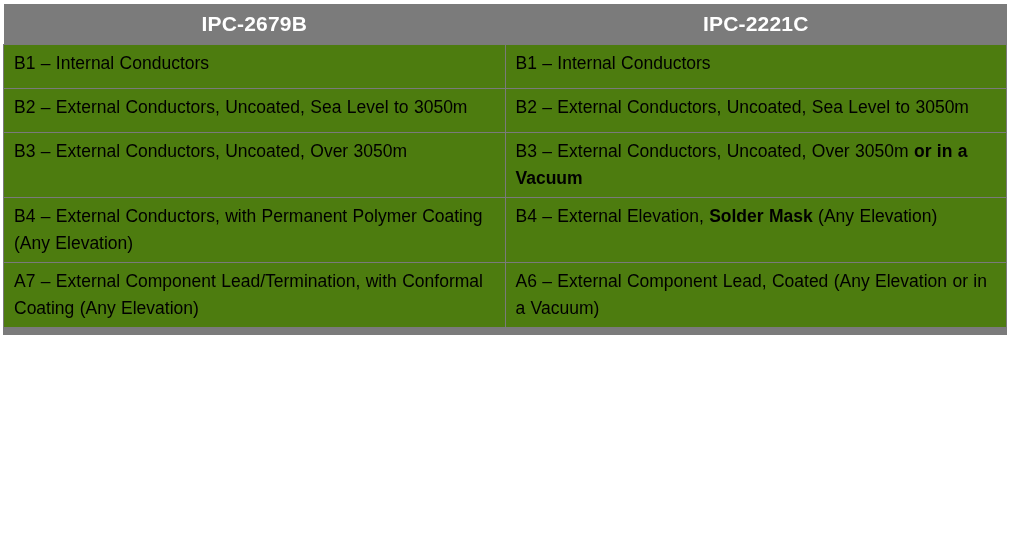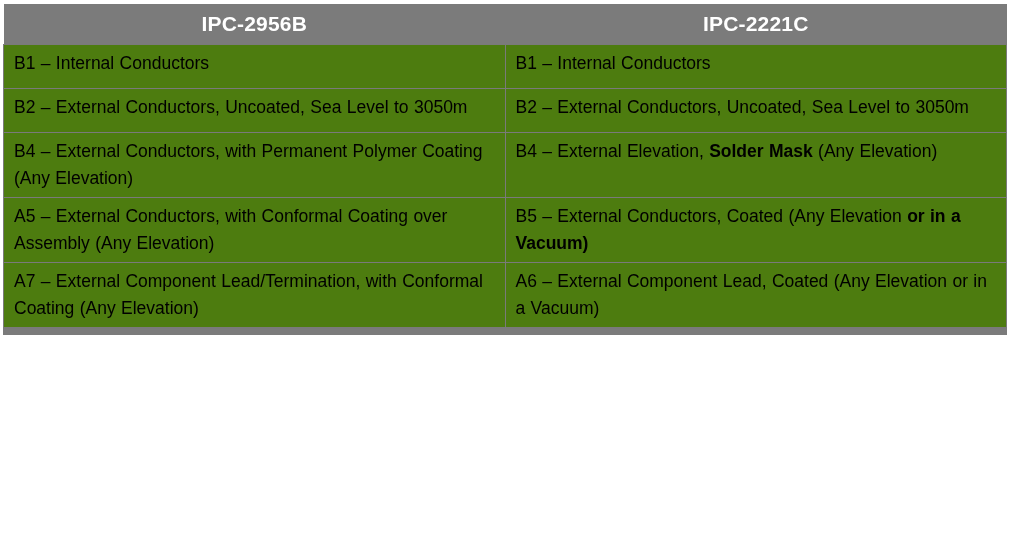--- a/index.html
+++ b/index.html
@@ -61,40 +61,40 @@
 <body>
 
 <div class="table-wrap">
   <table class="compare">
     <colgroup>
         <col>
         <col>
       </colgroup>
     <thead>
       <tr>
-        <th class="col-header">IPC-2956B</th>
+        <th class="col-header">IPC-2679B</th>
         <th class="col-header">IPC-2221C</th>
       </tr>
     </thead>
     <tbody>
         <tr>
           <td class="cell"><span>B1 – Internal Conductors</span></td>
           <td class="cell"><span>B1 – Internal Conductors</span></td>
         </tr>
         <tr>
           <td class="cell"><span>B2 – External Conductors, Uncoated, Sea Level to 3050m</span></td>
           <td class="cell"><span>B2 – External Conductors, Uncoated, Sea Level to 3050m</span></td>
         </tr>
         <tr>
+          <td class="cell"><span>B3 – External Conductors, Uncoated, Over 3050m</span></td>
+          <td class="cell"><span>B3 – External Conductors, Uncoated, Over 3050m </span><b>or in a Vacuum</b></td>
+        </tr>
+        <tr>
           <td class="cell"><span>B4 – External Conductors, with Permanent Polymer Coating (Any Elevation)</span></td>
           <td class="cell"><span>B4 – External Elevation, </span><b>Solder Mask</b><span> (Any Elevation)</span></td>
-        </tr>
-        <tr>
-          <td class="cell"><span>A5 – External Conductors, with Conformal Coating over Assembly (Any Elevation)</span></td>
-          <td class="cell"><span>B5 – External Conductors, Coated (Any Elevation </span><b>or in a Vacuum)</b></td>
         </tr>
         <tr>
           <td class="cell"><span>A7 – External Component Lead/Termination, with Conformal Coating (Any Elevation)</span></td>
           <td class="cell"><span>A6 – External Component Lead, Coated (Any Elevation or in a Vacuum)</span></td>
         </tr>
       </tbody>
   </table>
 </div>
 
 <div class="cutoff-bar"></div>

